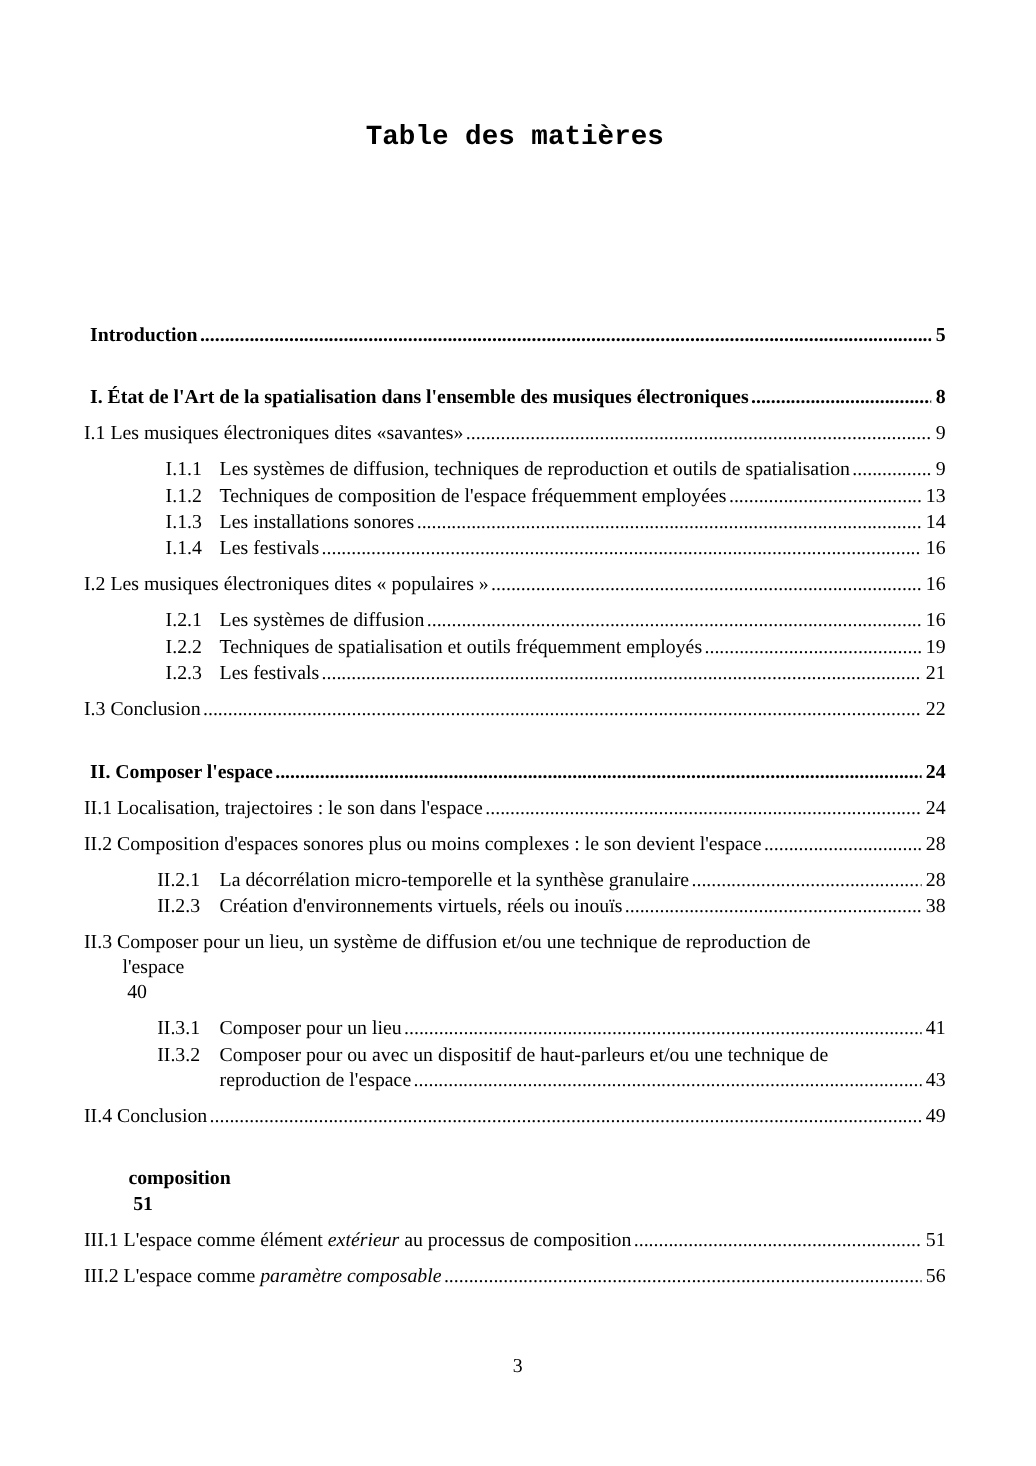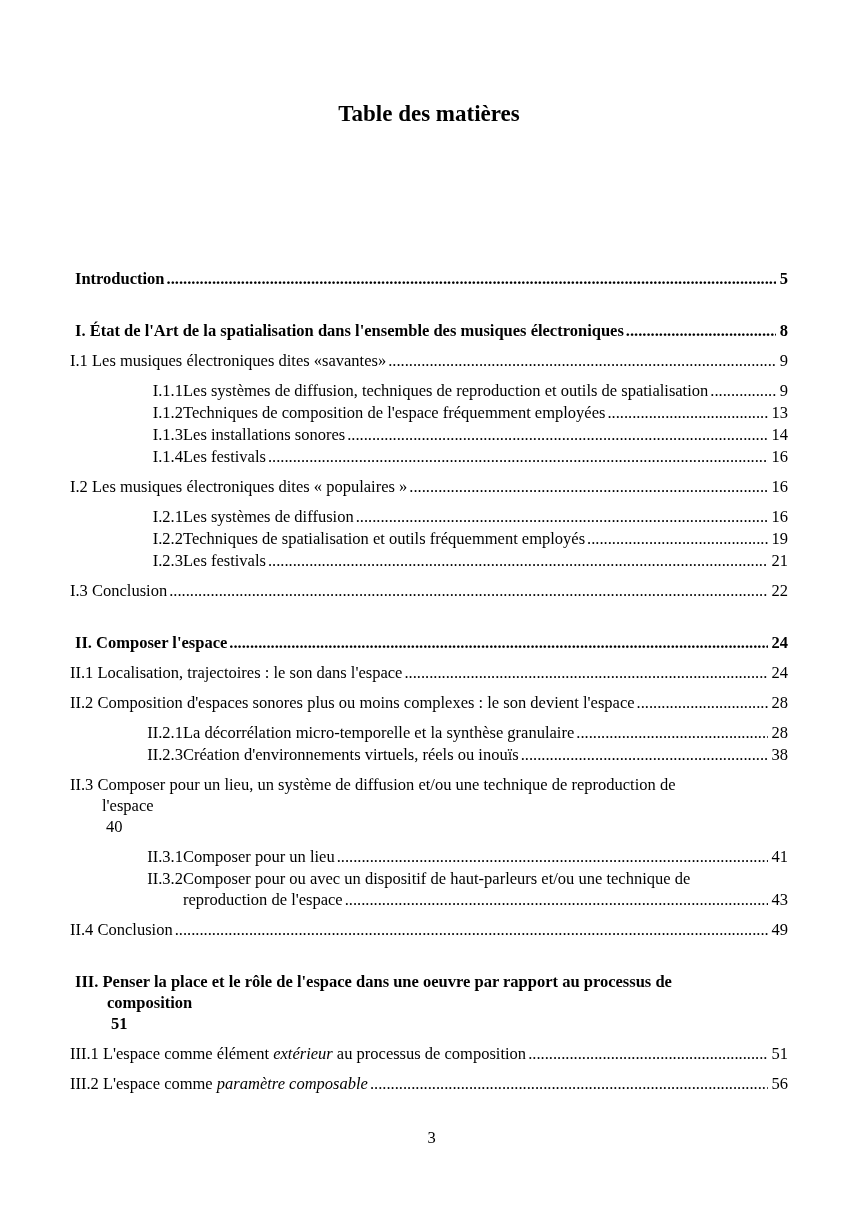--- a/index.html
+++ b/index.html
@@ -15,22 +15,23 @@
   }
   .content {
     padding: 100px 75px 0 70px;
   }
   .doc-title {
     font-size: 23px;
     font-weight: bold;
     line-height: 28px;
     text-align: center;
     margin: 0 0 140px 0;
-  }
-  .toc-entry { line-height: 21px; margin-top: 9px; text-align: right; }
+    font-family: Liberation Mono, monospace;
+  }
+  .toc-entry { line-height: 21px; margin-top: 9px; }
   .toc-entry.level1 { font-weight: bold; margin-top: 31px; padding-left: 5px; }
   #toc-list > .toc-entry:first-child { margin-top: 0; }
   .toc-entry.level3 + .toc-entry.level3 { margin-top: 1px; }
 
   .toc-line { display: flex; align-items: baseline; }
   .entry-text { white-space: nowrap; flex: 0 0 auto; }
 
   
   .level1 .toc-line.cont, .level2 .toc-line.cont { padding-left: 30px; flex-direction: column; }
   .level3 .toc-line.cont { padding-left: 113px; }
@@ -233,23 +234,20 @@
         </div>
       </div>
       <div class="toc-entry level2">
         <div class="toc-line">
           <span class="entry-text"><span>II.4 Conclusion</span></span>
           <span class="dots"></span>
           <span class="pg">49</span>
         </div>
       </div>
       <div class="toc-entry level1">
-        <div class="toc-line">
-          <span class="entry-text"><span>III. Penser la place et le rôle de l'espace dans une oeuvre par rapport au processus de</span></span>
-        </div>
         <div class="toc-line cont">
           <span class="entry-text"><span>composition</span></span>
           <span class="dots"></span>
           <span class="pg">51</span>
         </div>
       </div>
       <div class="toc-entry level2">
         <div class="toc-line">
           <span class="entry-text"><span>III.1 L'espace comme élément </span><span class="it">extérieur</span><span> au processus de composition</span></span>
           <span class="dots"></span>

